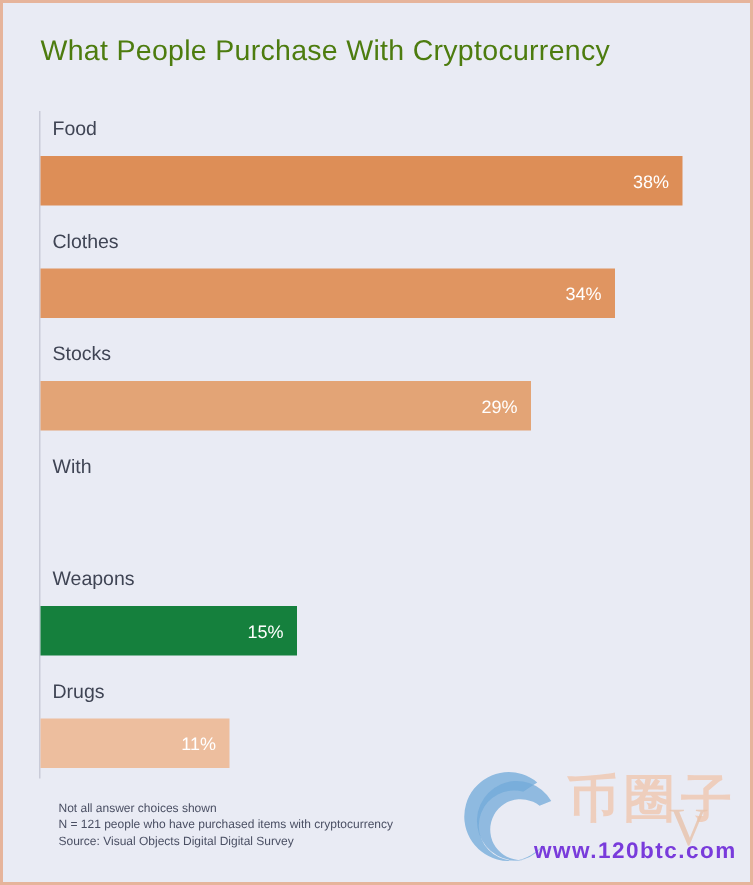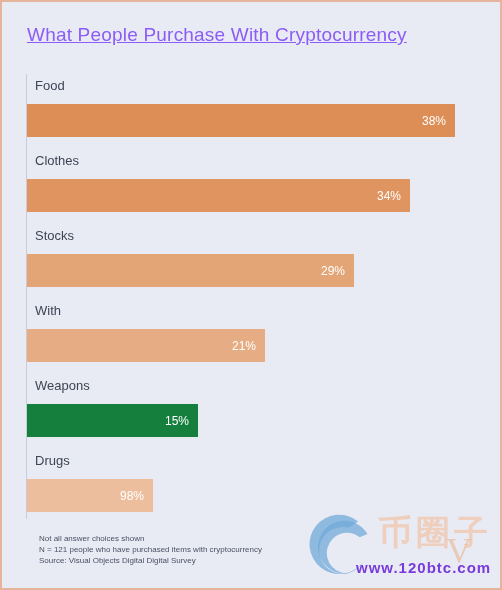--- a/index.html
+++ b/index.html
@@ -20,24 +20,23 @@
     box-sizing: border-box;
     background: #e9ebf4;
     border: 2px solid #e6b49b;
     overflow: hidden;
   }
   #chart-title {
     position: absolute;
     left: 25px;
     top: 22px;
     font-size: 19px;
-    color: #8b5cf6;
+    color: #4d7c0f;
     letter-spacing: 0.2px;
     white-space: nowrap;
-    text-decoration: underline;
   }
   #plot {
     position: absolute;
     left: 24px;
     top: 72px;
     width: 455px;
     height: 445px;
     padding-left: 12px;
   }
   #axis-line {
@@ -173,41 +172,36 @@
       <div class="bar-label">Stocks</div>
       <div class="bar-track" style="width:327px">
         <div class="bar-fill" style="background:#e3a476;width:100%">
           <span class="bar-value">29%</span>
         </div>
       </div>
     </div>
 
     <div class="bar-row" style="top:225px">
       <div class="bar-label">With</div>
-      <div class="bar-track" style="width:238px">
-        <div class="bar-fill" style="background:#e6ad84;width:100%">
-          <span class="bar-value">21%</span>
-        </div>
-      </div>
     </div>
 
     <div class="bar-row" style="top:300px">
       <div class="bar-label">Weapons</div>
       <div class="bar-track" style="width:171px">
         <div class="bar-fill" style="background:#15803d;width:100%">
           <span class="bar-value">15%</span>
         </div>
       </div>
     </div>
 
     <div class="bar-row" style="top:375px">
       <div class="bar-label">Drugs</div>
       <div class="bar-track" style="width:126px">
         <div class="bar-fill" style="background:#edbe9e;width:100%">
-          <span class="bar-value">98%</span>
+          <span class="bar-value">11%</span>
         </div>
       </div>
     </div>
   </div>
 
   <div id="footnote">
     <div>Not all answer choices shown</div>
     <div>N = 121 people who have purchased items with cryptocurrency</div>
     <div>Source: Visual Objects Digital Digital Survey</div>
   </div>

